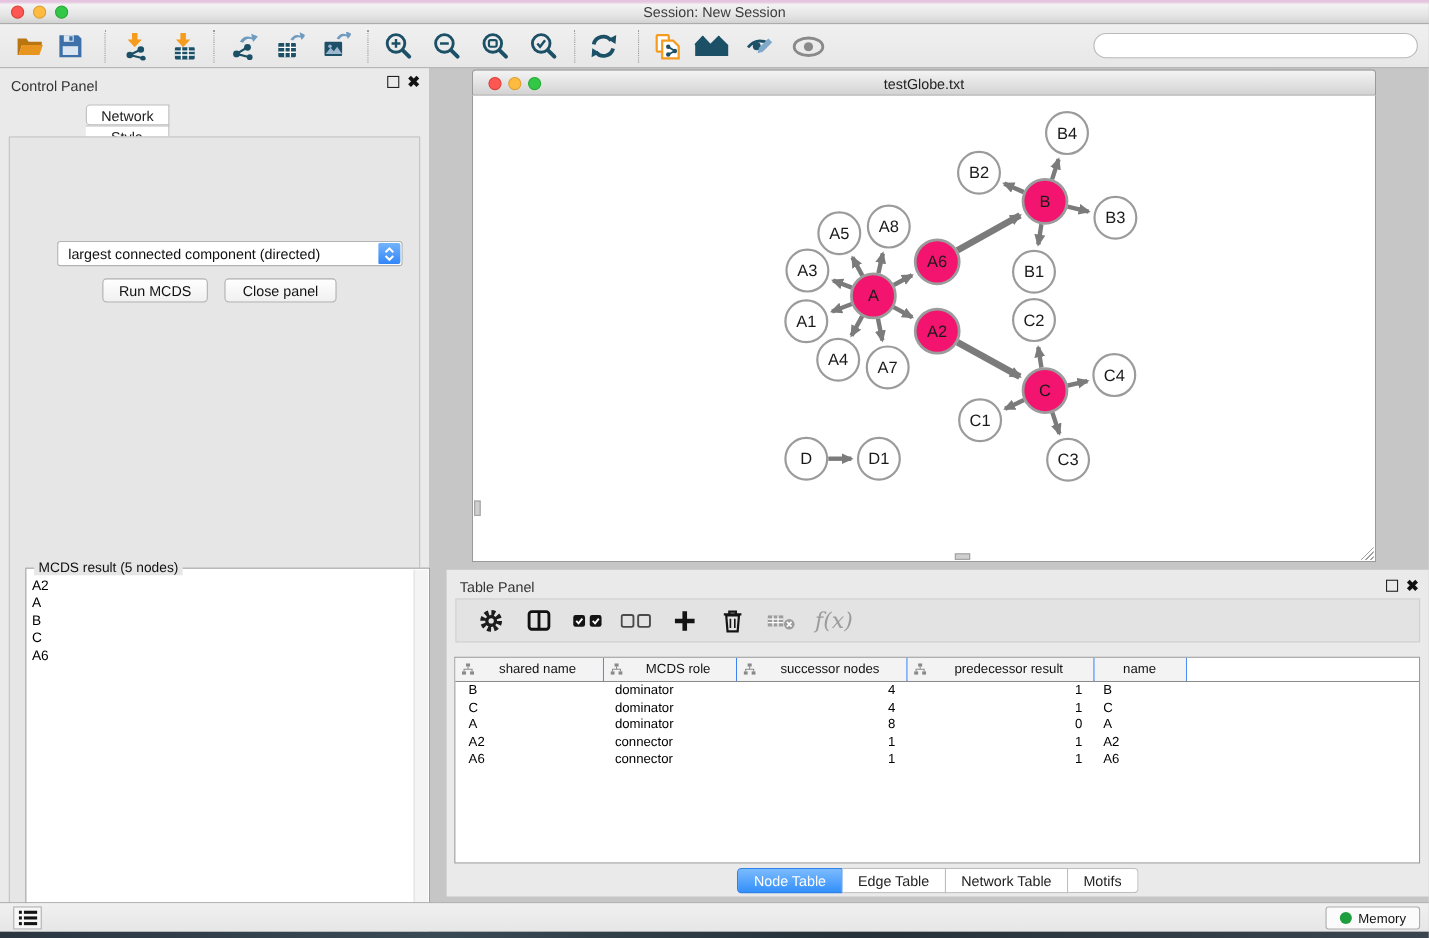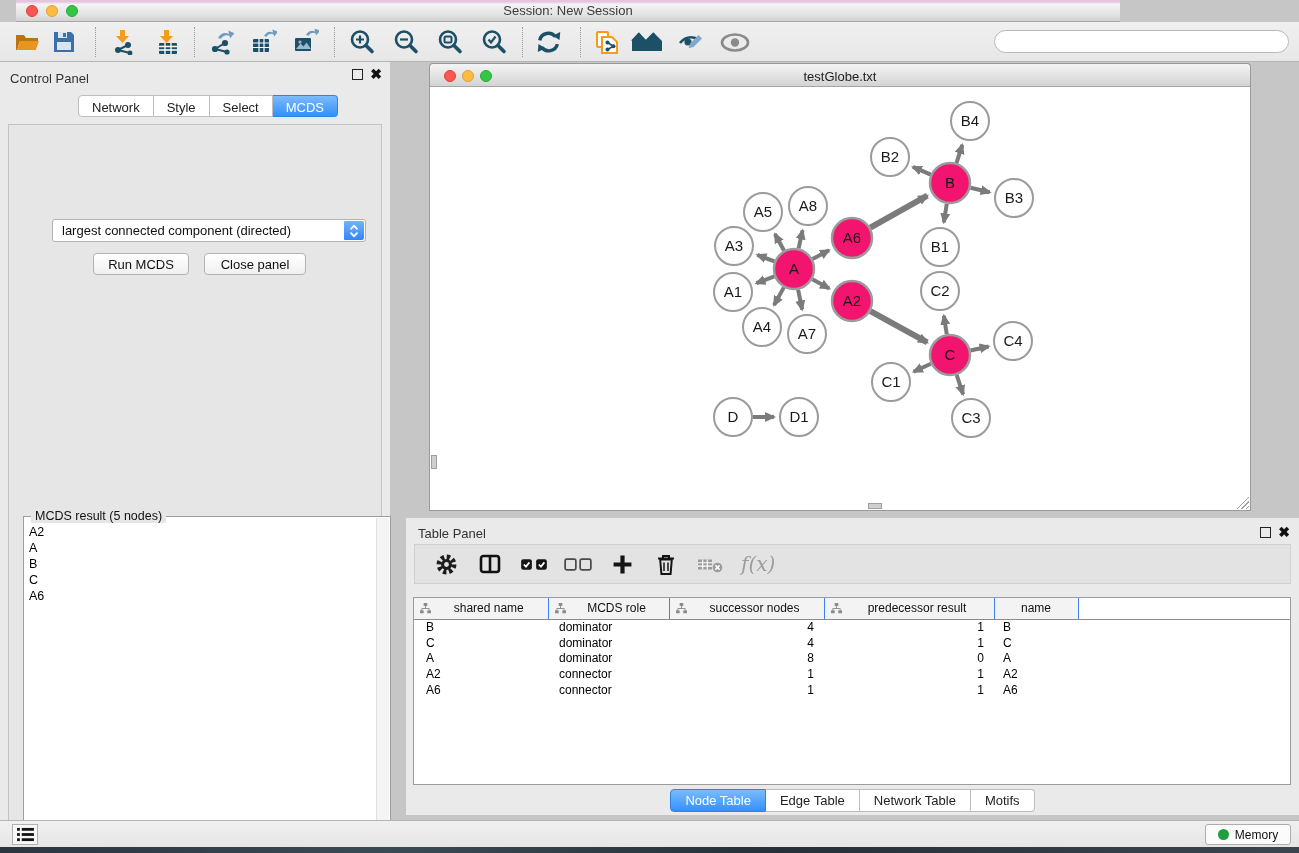--- a/index.html
+++ b/index.html
@@ -4,21 +4,21 @@
 <style>
   * { margin:0; padding:0; box-sizing:border-box; }
   html,body { width:1299px; height:853px; }
   .app {
     position:relative; width:1299px; height:853px; overflow:hidden;
     background:#c6c6c6; font-family:"Liberation Sans", sans-serif; color:#222;
     -webkit-font-smoothing:antialiased;
   }
   
   .titlebar {
-    position:absolute; left:16px; top:0; width:1104px; height:22px;
+    position:absolute; left:0; top:0; width:1299px; height:22px;
     background:linear-gradient(#e5c4e0 0%, #e5c4e0 8%, #f3f3f3 20%, #e3e3e3 70%, #d2d2d2 100%);
     border-bottom:1px solid #a8a8a8;
   }
   .titlebar .title { position:absolute; left:0; right:0; top:3px; text-align:center; font-size:13px; color:#3c3c3c; }
   .light { position:absolute; top:5px; width:12px; height:12px; border-radius:50%; }
   .light.red { left:10px; background:#fc5753; border:1px solid #df3e38; }
   .light.yellow { left:30px; background:#fdbc40; border:1px solid #de9f34; }
   .light.green { left:50px; background:#33c748; border:1px solid #27aa35; }
   
   .toolbar {
@@ -34,21 +34,21 @@
     padding:0 10px 0 28px; font-size:13px; color:#333; outline:none;
     font-family:"Liberation Sans", sans-serif;
   }
   .search-glyph { position:absolute; right:283px; top:12px; pointer-events:none; }
   
   .control-panel { position:absolute; left:0; top:62px; width:390px; height:758px; background:#eaeaea; }
   .panel-title { position:absolute; left:10px; top:9px; font-size:13px; color:#333; }
   .panel-icons { position:absolute; right:8px; top:7px; display:flex; gap:7px; align-items:center; }
   .float-ic { width:11px; height:11px; border:1.5px solid #222; display:inline-block; }
   .close-ic { font-size:14px; font-weight:bold; color:#111; line-height:11px; }
-  .cp-tabs { position:absolute; left:78px; top:33px; display:inline-flex; height:22px; }
+  .cp-tabs { position:absolute; left:78px; top:33px; display:inline-flex; height:22px;flex-direction:column; }
   .seg {
     font-size:13px; padding:2px 13px 0 13px; background:#fff; color:#222;
     border:1px solid #bdbdbd; border-left:none; display:flex; align-items:center; justify-content:center;
   }
   .seg:first-child { border-left:1px solid #bdbdbd; border-radius:4px 0 0 4px; }
   .seg:last-child { border-radius:0 4px 4px 0; }
   .seg.active { background:linear-gradient(#7cbbfe,#3390fb); color:#fff; border-color:#2f82e8; }
   .cp-body { position:absolute; left:8px; top:62px; width:374px; height:741px; background:#e6e6e6; border:1px solid #c3c3c3; }
   .opt-label { position:absolute; left:0; right:0; top:72px; text-align:center; font-size:13px; color:#111; }
   .dropdown {

